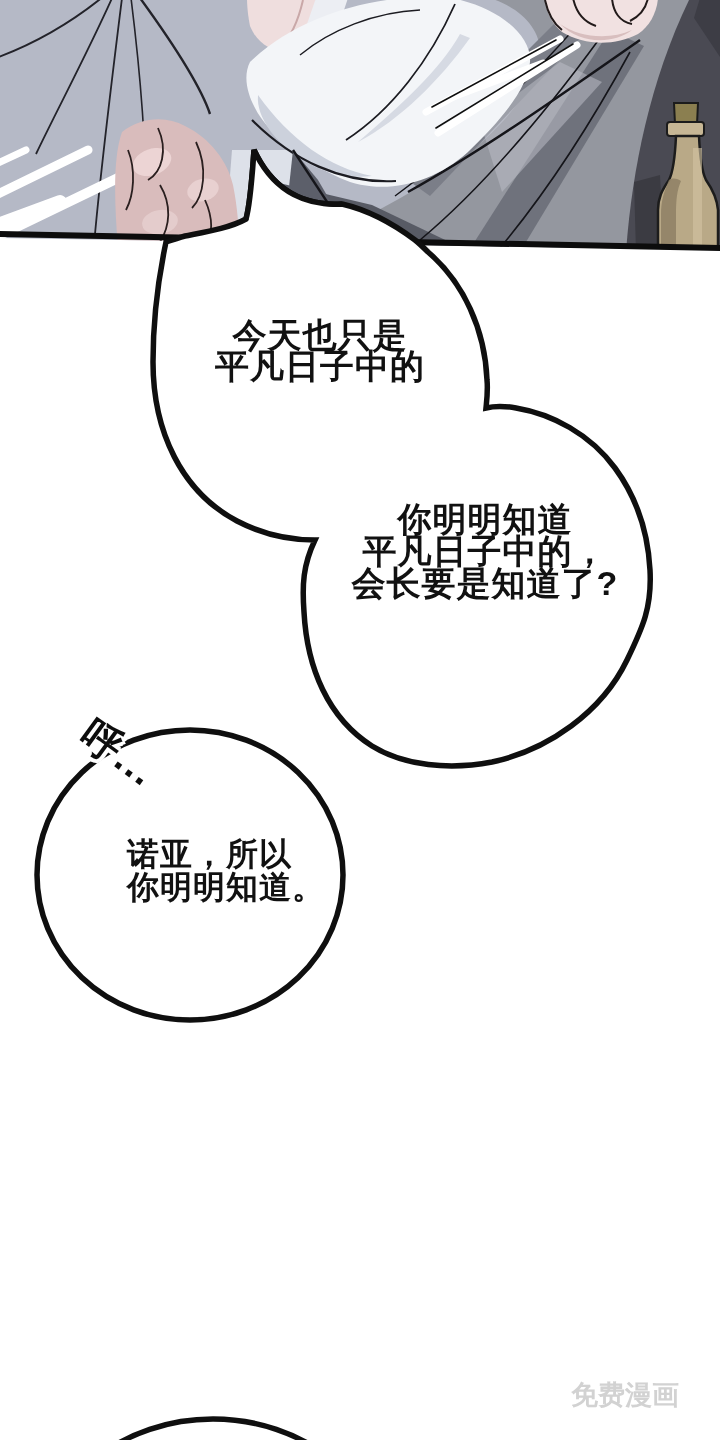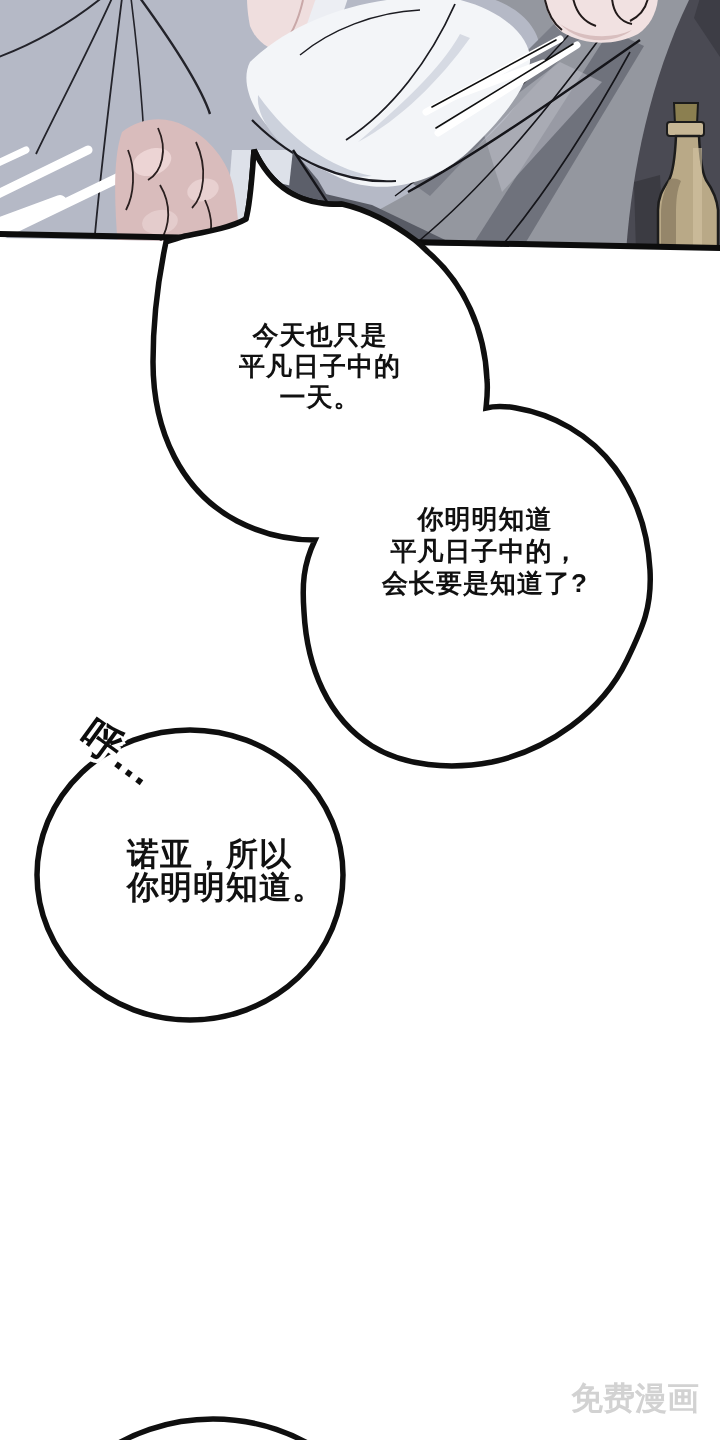--- a/index.html
+++ b/index.html
@@ -4,40 +4,40 @@
 <style>
   html,body{margin:0;padding:0;}
   body{
     width:720px;height:1440px;background:#ffffff;overflow:hidden;position:relative;
     font-family:"Liberation Sans","DejaVu Sans",sans-serif;
   }
   #stage{position:absolute;left:0;top:0;width:720px;height:1440px;}
   #art-svg{position:absolute;left:0;top:0;z-index:1;}
   .bubble-text{
     position:absolute;z-index:3;color:#111;font-weight:700;
-    font-size:26px;line-height:31px;letter-spacing:1px;text-align:center;
+    font-size:34px;line-height:31px;letter-spacing:1px;text-align:center;
   }
   .bubble-text .ln{white-space:nowrap;}
   #b1-text{left:155px;top:320px;width:330px;}
   #b2-text{left:320px;top:503px;width:330px;line-height:32px;}
   #b3-text{left:127px;top:838px;width:240px;text-align:left;line-height:33px;font-size:32px;}
   #sfx{
     position:absolute;z-index:4;left:102px;top:707px;
     font-size:40px;font-weight:800;color:#0d0d0d;letter-spacing:2px;
     transform:rotate(36deg);transform-origin:left top;white-space:nowrap;
     text-shadow:-3px -3px 0 #fff,3px -3px 0 #fff,-3px 3px 0 #fff,3px 3px 0 #fff,
                  0 -4px 0 #fff,0 4px 0 #fff,-4px 0 0 #fff,4px 0 0 #fff;
   }
   .watermark{
     position:absolute;z-index:5;color:#d2d2d2;
     filter:blur(0.5px);
     text-shadow:0 0 3px rgba(255,255,255,0.9);
   }
   #wm-logo{left:567px;top:1310px;font-size:58px;font-weight:900;letter-spacing:-3px;}
-  #wm-tag{left:571px;top:1377px;font-size:32px;font-weight:700;letter-spacing:0px;}
+  #wm-tag{left:571px;top:1377px;font-size:27px;font-weight:700;letter-spacing:0px;}
 </style>
 </head>
 <body>
 
 <div id="stage">
 
   <svg id="art-svg" width="720" height="1440" viewBox="0 0 720 1440" xmlns="http://www.w3.org/2000/svg">
     <defs>
       <clipPath id="panelClip">
         <polygon points="0,0 720,0 720,250 0,238"></polygon>
@@ -177,21 +177,20 @@
     <path d="M246,219 C250,205 252,180 254,150 C275,195 310,206 342,204" fill="#ffffff" stroke="#0f0f0f" stroke-width="5.5" stroke-linejoin="miter"></path>
 
     <ellipse cx="190" cy="875" rx="153" ry="145" fill="#ffffff" stroke="#0f0f0f" stroke-width="5.5"></ellipse>
 
     <ellipse cx="213" cy="1566" rx="172" ry="147" fill="#ffffff" stroke="#0f0f0f" stroke-width="5.5"></ellipse>
   </svg>
 
   <div class="bubble-text" id="b1-text">
     <div class="ln">今天也只是</div>
     <div class="ln">平凡日子中的</div>
-    <div class="ln">一天。</div>
   </div>
 
   <div class="bubble-text" id="b2-text">
     <div class="ln">你明明知道</div>
     <div class="ln">平凡日子中的，</div>
     <div class="ln">会长要是知道了?</div>
   </div>
 
   <div id="sfx">呼...</div>
 

